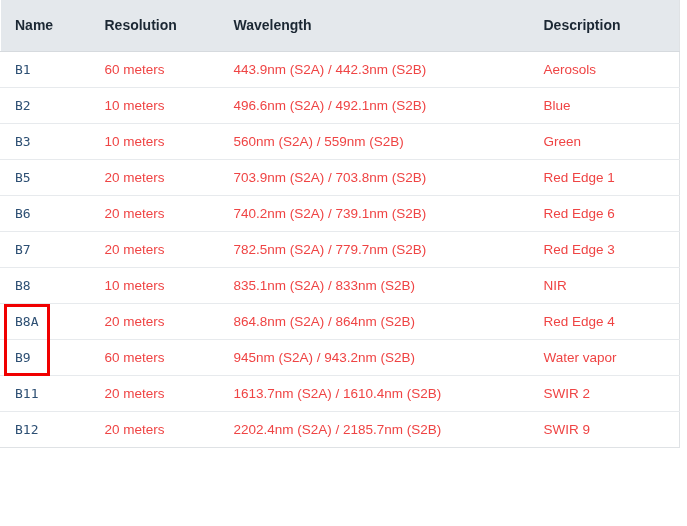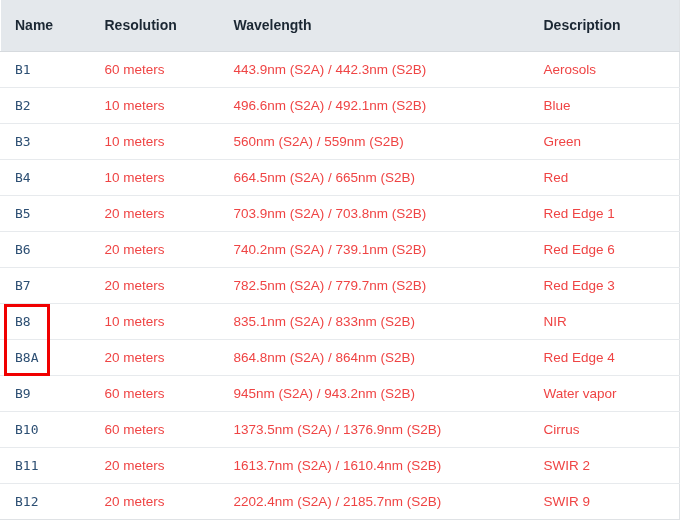--- a/index.html
+++ b/index.html
@@ -132,26 +132,20 @@
         <td class="cell-wave">496.6nm (S2A) / 492.1nm (S2B)</td>
         <td class="cell-desc">Blue</td>
       </tr>
       <tr>
         <td class="cell-name">B3</td>
         <td class="cell-res">10 meters</td>
         <td class="cell-wave">560nm (S2A) / 559nm (S2B)</td>
         <td class="cell-desc">Green</td>
       </tr>
       <tr>
-        <td class="cell-name">B4</td>
-        <td class="cell-res">10 meters</td>
-        <td class="cell-wave">664.5nm (S2A) / 665nm (S2B)</td>
-        <td class="cell-desc">Red</td>
-      </tr>
-      <tr>
         <td class="cell-name">B5</td>
         <td class="cell-res">20 meters</td>
         <td class="cell-wave">703.9nm (S2A) / 703.8nm (S2B)</td>
         <td class="cell-desc">Red Edge 1</td>
       </tr>
       <tr>
         <td class="cell-name">B6</td>
         <td class="cell-res">20 meters</td>
         <td class="cell-wave">740.2nm (S2A) / 739.1nm (S2B)</td>
         <td class="cell-desc">Red Edge 6</td>
@@ -174,26 +168,20 @@
         <td class="cell-wave">864.8nm (S2A) / 864nm (S2B)</td>
         <td class="cell-desc">Red Edge 4</td>
       </tr>
       <tr>
         <td class="cell-name">B9</td>
         <td class="cell-res">60 meters</td>
         <td class="cell-wave">945nm (S2A) / 943.2nm (S2B)</td>
         <td class="cell-desc">Water vapor</td>
       </tr>
       <tr>
-        <td class="cell-name">B10</td>
-        <td class="cell-res">60 meters</td>
-        <td class="cell-wave">1373.5nm (S2A) / 1376.9nm (S2B)</td>
-        <td class="cell-desc">Cirrus</td>
-      </tr>
-      <tr>
         <td class="cell-name">B11</td>
         <td class="cell-res">20 meters</td>
         <td class="cell-wave">1613.7nm (S2A) / 1610.4nm (S2B)</td>
         <td class="cell-desc">SWIR 2</td>
       </tr>
       <tr>
         <td class="cell-name">B12</td>
         <td class="cell-res">20 meters</td>
         <td class="cell-wave">2202.4nm (S2A) / 2185.7nm (S2B)</td>
         <td class="cell-desc">SWIR 9</td>

